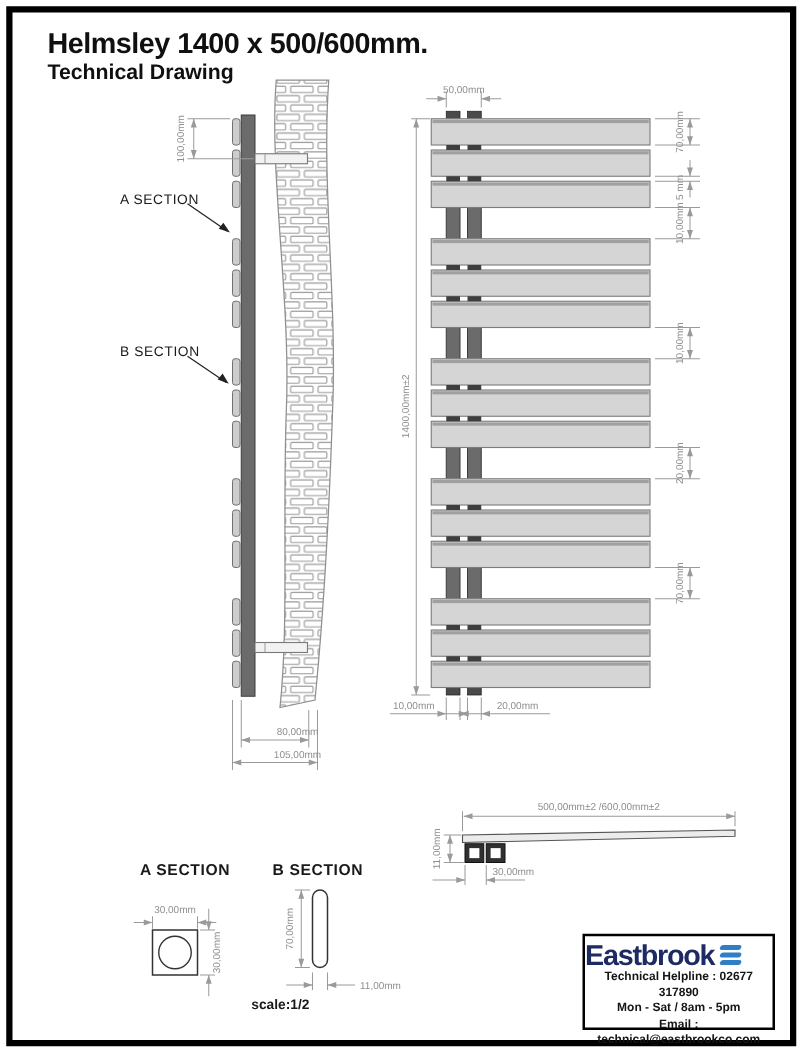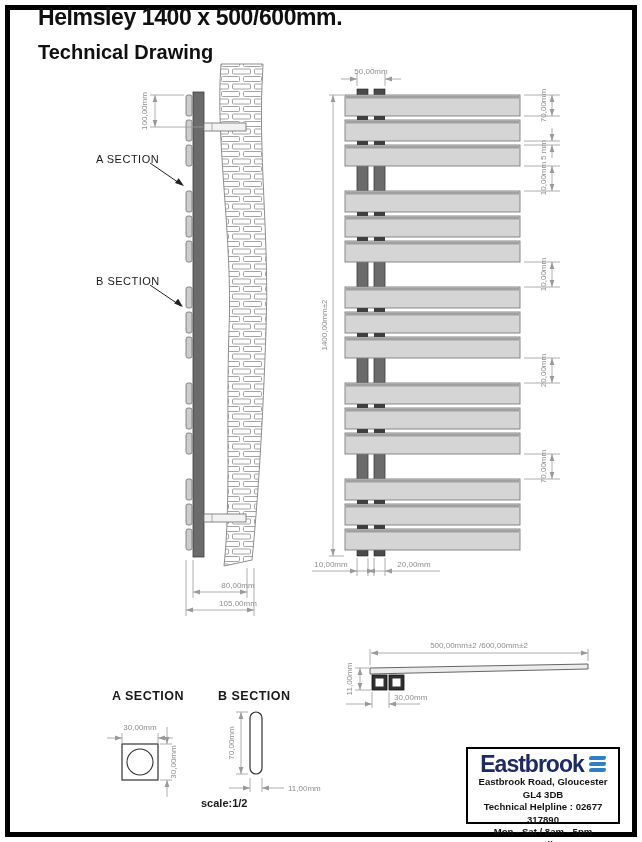--- a/index.html
+++ b/index.html
@@ -1,30 +1,30 @@
 <!DOCTYPE html>
 <html><head>
 <meta charset="utf-8">
 <style>
   html,body{margin:0;padding:0;background:#fff;width:642px;height:842px;overflow:hidden;
     font-family:"Liberation Sans",sans-serif;}
   .frame{position:absolute;left:5px;top:5px;width:632px;height:832px;
     border:5px solid #000;box-sizing:border-box;background:#fff;}
-  .titleblock{position:absolute;left:38px;top:4px;color:#101010;}
+  .titleblock{position:absolute;left:38px;top:21px;color:#101010;}
   .title{font-size:23px;font-weight:800;letter-spacing:-0.4px;}
-  .subtitle{font-size:20px;font-weight:800;margin-top:10px;}
+  .subtitle{font-size:17px;font-weight:800;margin-top:0px;}
   svg.draw{position:absolute;left:0;top:0;}
   svg text{font-family:"Liberation Sans",sans-serif;}
   text.dim{font-size:8px;fill:#8f8f8f;}
   text.callout{font-size:11px;fill:#1a1a1a;letter-spacing:0.5px;}
   text.heading{font-size:12.5px;font-weight:700;fill:#1a1a1a;letter-spacing:0.5px;}
   text.scale{font-size:11px;font-weight:700;fill:#1a1a1a;}
   .vendor{position:absolute;left:466px;top:747px;width:154px;height:77px;
     border:2px solid #000;box-sizing:border-box;text-align:center;padding-top:3px;background:#fff;}
-  .vendor-logo-row{display:flex;align-items:center;justify-content:center;gap:5px;height:24px;}
+  .vendor-logo-row{display:flex;align-items:center;gap:5px;height:24px;}
   .vendor-name{font-size:23px;font-weight:800;color:#1e2a63;letter-spacing:-1px;}
   .vendor-bars{display:inline-block;}
   .vendor-bars i{display:block;width:17px;height:4px;margin:2px 0;background:#2e7fc4;
     border-radius:2px;transform:skewX(-14deg);}
   .vendor-line{font-size:9.6px;font-weight:700;color:#151515;line-height:12.5px;}
 </style>
 </head>
 <body>
 
 <div class="frame"></div>
@@ -304,17 +304,16 @@
 
 <div class="vendor">
   <div class="vendor-logo-row">
     <span class="vendor-name">Eastbrook</span>
     <span class="vendor-bars">
         <i></i>
         <i></i>
         <i></i>
       </span>
   </div>
-  <div class="vendor-line">Eastbrook Road, Gloucester GL4 3DB</div>
   <div class="vendor-line">Technical Helpline : 02677 317890</div>
   <div class="vendor-line">Mon - Sat / 8am - 5pm</div>
   <div class="vendor-line">Email : technical@eastbrookco.com</div>
 </div>
 
 </body></html>

